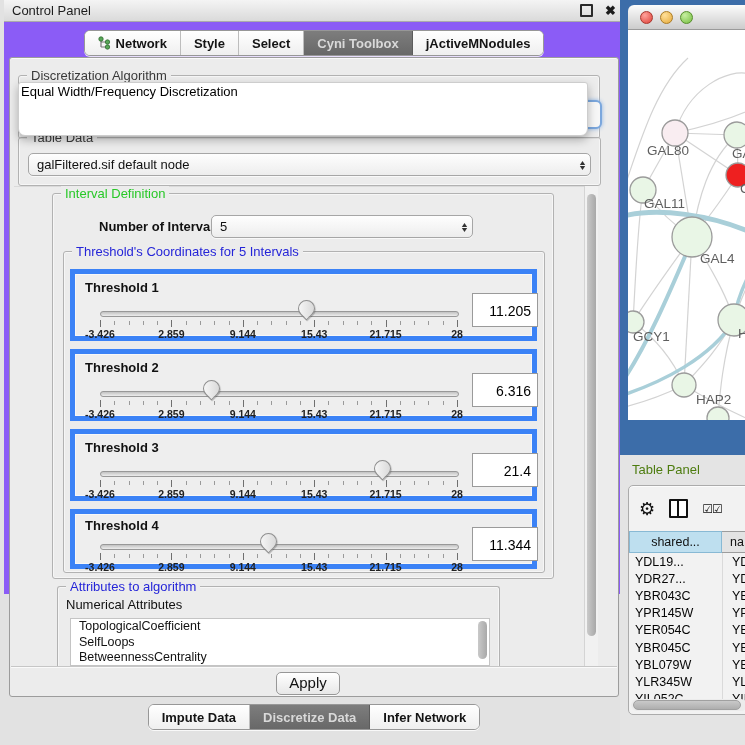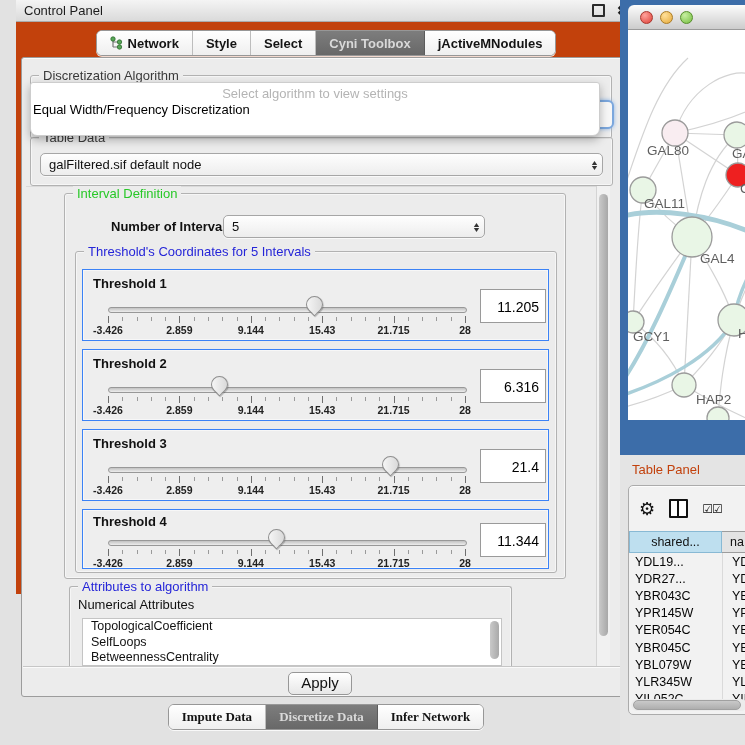--- a/index.html
+++ b/index.html
@@ -1,20 +1,20 @@
 <!DOCTYPE html>
 <html><head>
 <meta charset="utf-8">
 <style>
   html,body{margin:0;padding:0;}
   body{width:745px;height:745px;overflow:hidden;position:relative;background:#e2e2e2;
        font-family:"Liberation Sans",sans-serif;-webkit-font-smoothing:antialiased;}
 
   
-  .control-panel{position:absolute;left:16px;top:0;width:620px;height:594px;background:#c2410c;}
+  .control-panel{position:absolute;left:4px;top:0;width:620px;height:594px;background:#8b5cf6;}
   .titlebar{position:absolute;left:0;top:0;width:620px;height:22px;
             background:linear-gradient(#f4f4f4,#dadada);border-bottom:1px solid #ababab;
             display:flex;align-items:center;padding:0 8px;box-sizing:border-box;font-size:13px;color:#1c1c1c;}
   .titlebar .sp{flex:1}
   .float-box{width:9px;height:9px;border:2px solid #2b2b2b;border-radius:1px;margin-right:12px;}
   .close-x{font-size:13px;font-weight:700;color:#1c1c1c;line-height:1;}
 
   .seg-wrap{position:absolute;left:0;width:620px;display:flex;justify-content:center;}
   .seg{display:flex;border:1px solid #979797;border-radius:6px;overflow:hidden;height:24px;
        box-shadow:0 1px 0 rgba(255,255,255,.8);background:#fff;}
@@ -43,21 +43,21 @@
   .popup{position:absolute;left:8px;top:24px;width:570px;height:54px;background:#fff;
          border:1px solid #cdcdcd;border-radius:3px 3px 7px 7px;z-index:20;
          box-shadow:0 4px 10px rgba(0,0,0,.28);box-sizing:border-box;}
   .popup-header{text-align:center;color:#b4b4b4;font-size:13px;padding-top:3px;}
   .popup-item{font-size:13px;color:#000;padding:1px 2px 0 2px;line-height:16px;white-space:nowrap;}
   .popup-item.selected{font-weight:700;}
   .focus-ring{position:absolute;left:560px;top:42px;width:28px;height:25px;z-index:5;
               border:2px solid #7ba7dd;border-radius:6px;background:#f7f7f7;box-shadow:0 0 4px #8db4e4;}
 
   
-  .t-row{position:absolute;left:6px;width:467px;border:1px solid #3b82f6;background:#eeeeee;
+  .t-row{position:absolute;left:6px;width:467px;border:5px solid #3b82f6;background:#eeeeee;
          box-shadow:inset 0 0 0 1px rgba(255,255,255,.5);box-sizing:border-box;}
   .t-label{position:absolute;left:10px;top:6px;font-size:13px;font-weight:700;color:#111;}
   .t-track{position:absolute;height:4px;border:1px solid #989898;border-radius:3px;
            background:linear-gradient(#c2c2c2,#ededed);}
   .t-thumb{position:absolute;width:15px;height:15px;border:1px solid #8e8e8e;
            background:linear-gradient(135deg,#fbfbfb,#d4d4d4);
            border-radius:50% 50% 50% 0;transform:rotate(-45deg);box-shadow:0 1px 1px rgba(0,0,0,.25);}
   .t-minor{position:absolute;height:4px;background:repeating-linear-gradient(to right,#9a9a9a 0 1px,transparent 1px 14.28px);}
   .t-major{position:absolute;width:1px;height:7px;background:#6f6f6f;}
   .t-ticklab{position:absolute;transform:translateX(-50%);font-size:10.5px;font-weight:700;color:#222;white-space:nowrap;}
@@ -85,42 +85,42 @@
                 background:linear-gradient(#fcfcfc,#cccccc);border-bottom:1px solid #9a9a9a;
                 border-top-left-radius:6px;display:flex;align-items:center;gap:7px;padding-left:12px;box-sizing:border-box;}
   .light{width:13px;height:13px;border-radius:50%;box-sizing:border-box;}
   .light.red{background:radial-gradient(circle at 35% 30%,#ffa39c,#dd3f36);border:1px solid #a8362d;}
   .light.yellow{background:radial-gradient(circle at 35% 30%,#ffe09a,#e5a93a);border:1px solid #ab7c25;}
   .light.green{background:radial-gradient(circle at 35% 30%,#c7efa2,#74bd3f);border:1px solid #568e2b;}
   .net-canvas{position:absolute;left:8px;top:30px;width:117px;height:390px;background:#ffffff;overflow:hidden;}
 
   
   .tp-area{position:absolute;left:620px;top:455px;width:125px;height:290px;background:#e4e4e4;}
-  .tp-title{position:absolute;left:12px;top:7px;font-size:13px;color:#c2410c;}
+  .tp-title{position:absolute;left:12px;top:7px;font-size:13px;color:#4d7c0f;}
   .tp-container{position:absolute;left:8px;top:30px;width:120px;height:230px;background:#f2f2f2;
                 border:1px solid #ababab;border-radius:5px 0 0 5px;box-shadow:inset 0 1px 0 #fcfcfc;box-sizing:border-box;}
   .tp-toolbar{position:absolute;left:0;top:0;right:0;height:45px;display:flex;align-items:center;gap:14px;padding-left:10px;}
   .gear{font-size:18px;color:#111;line-height:1;}
   .col-icon{width:15px;height:15px;border:2px solid #111;border-radius:1px;background:#fff;position:relative;box-sizing:content-box;}
   .col-icon:before{content:"";position:absolute;left:6px;top:0;bottom:0;width:2px;background:#111;}
   .cb-icons{font-size:12px;color:#111;letter-spacing:-1px;}
   .tp-table{position:absolute;left:0;top:45px;right:0;bottom:0;overflow:hidden;}
   .tp-hrow{display:flex;height:22px;}
   .tp-hcell1{width:93px;box-sizing:border-box;background:#bedfef;border:1px solid #88b9d4;
              font-size:12.5px;color:#111;text-align:center;line-height:20px;}
   .tp-hcell2{flex:1;box-sizing:border-box;background:#e3e3e3;border-top:1px solid #9c9c9c;border-bottom:1px solid #9c9c9c;
              font-size:12.5px;color:#111;padding-left:8px;line-height:20px;white-space:nowrap;overflow:hidden;}
   .tp-row{display:flex;height:17.2px;align-items:center;}
   .tp-c1{width:93px;box-sizing:border-box;padding-left:6px;font-size:12.5px;color:#060606;white-space:nowrap;overflow:hidden;}
   .tp-c2{flex:1;box-sizing:border-box;padding-left:9px;border-left:1px solid #dadada;font-size:12.5px;color:#060606;white-space:nowrap;overflow:hidden;height:100%;display:flex;align-items:center;}
   .tp-hscroll{position:absolute;left:2px;right:0;bottom:3px;height:12px;background:#ececec;border-radius:6px;}
   .tp-hscroll .thumb{position:absolute;left:2px;top:1px;height:10px;width:108px;border-radius:5px;
                      background:linear-gradient(#c9c9c9,#aeaeae);border:1px solid #a0a0a0;box-sizing:border-box;}
 
-  .bottom-bar{position:absolute;left:0;top:704px;width:620px;display:flex;justify-content:center;font-family:Liberation Serif, serif;}
+  .bottom-bar{position:absolute;left:0;top:704px;width:620px;display:flex;justify-content:center;}
   svg text{font-family:"Liberation Sans",sans-serif;}
 </style>
 </head>
 <body>
 
 <div class="control-panel">
 
   <div class="titlebar">
     <span>Control Panel</span>
     <span class="sp"></span>
@@ -157,21 +157,20 @@
   </div>
 
   <div class="main-panel">
 
     <div class="group" style="left:8px;top:17px;width:580px;height:62px;">
       <span class="legend dark">Discretization Algorithm</span>
     </div>
     <div class="focus-ring"></div>
 
     <div class="popup">
-      <div class="popup-header">Select algorithm to view settings</div>
       <div id="popup-items">
           <div class="popup-item">Equal Width/Frequency Discretization</div>
         </div>
     </div>
 
     <div class="group" style="left:8px;top:79px;width:581px;height:47px;">
       <span class="legend dark">Table Data</span>
       <div class="combo" style="position:absolute;left:9px;top:15px;width:563px;height:23px;">
         <span class="cv">galFiltered.sif default node</span>
         <span class="stepper">

